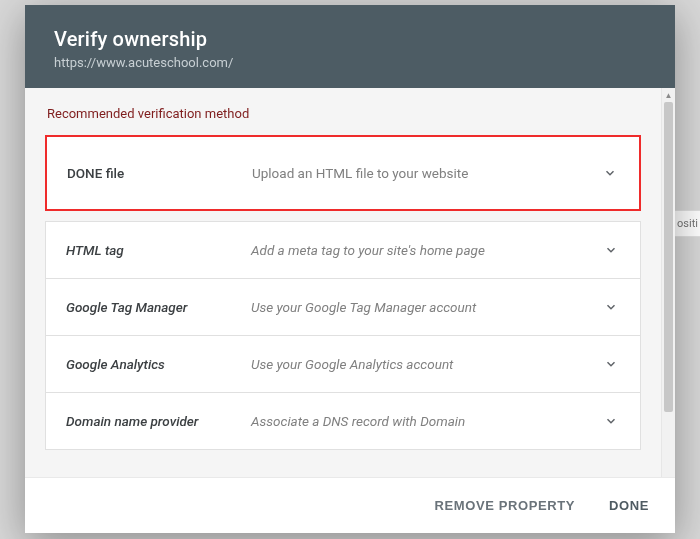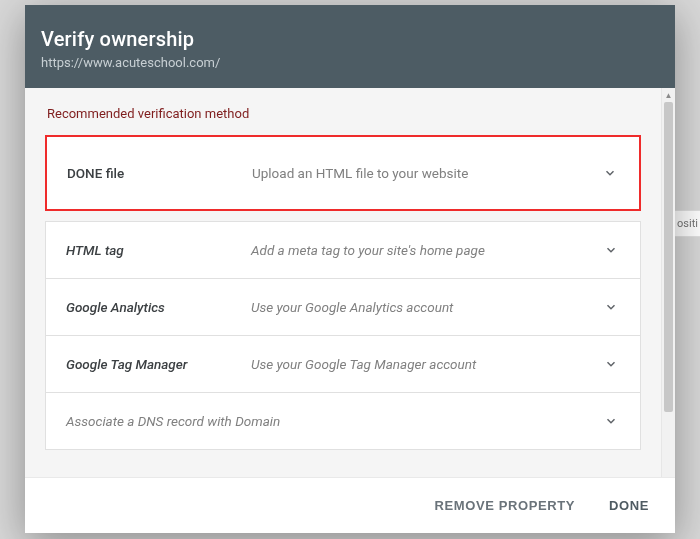--- a/index.html
+++ b/index.html
@@ -30,21 +30,21 @@
       width: 650px;
       height: 528px;
       background: #fff;
       box-shadow: 0 10px 40px rgba(0,0,0,0.35);
       display: flex;
       flex-direction: column;
     }
     .dialog-header {
       background: #4d5c64;
       color: #fff;
-      padding: 22px 28px 18px 16px;
+      padding: 22px 28px 18px 29px;
     }
     .dialog-title {
       font-size: 20px;
       font-weight: 500;
       letter-spacing: 0.2px;
     }
     .dialog-subtitle {
       font-size: 13px;
       color: #c7cfd3;
       margin-top: 4px;
@@ -182,40 +182,41 @@
           <div class="method-name">HTML tag</div>
           <div class="method-desc">Add a meta tag to your site's home page</div>
           <div class="chevron">
             <svg width="14" height="14" viewBox="0 0 24 24" fill="none" stroke="currentColor" stroke-width="2.5">
                 <polyline points="6 9 12 15 18 9"></polyline>
               </svg>
           </div>
         </div>
 
         <div class="method-card">
+          <div class="method-name">Google Tag Manager</div>
+          <div class="method-desc">Use your Google Tag Manager account</div>
+          <div class="chevron">
+            <svg width="14" height="14" viewBox="0 0 24 24" fill="none" stroke="currentColor" stroke-width="2.5">
+                <polyline points="6 9 12 15 18 9"></polyline>
+              </svg>
+          </div>
+        </div>
+
+        <div class="method-card">
           <div class="method-name">Google Analytics</div>
           <div class="method-desc">Use your Google Analytics account</div>
           <div class="chevron">
             <svg width="14" height="14" viewBox="0 0 24 24" fill="none" stroke="currentColor" stroke-width="2.5">
                 <polyline points="6 9 12 15 18 9"></polyline>
               </svg>
           </div>
         </div>
 
         <div class="method-card">
-          <div class="method-name">Google Tag Manager</div>
-          <div class="method-desc">Use your Google Tag Manager account</div>
-          <div class="chevron">
-            <svg width="14" height="14" viewBox="0 0 24 24" fill="none" stroke="currentColor" stroke-width="2.5">
-                <polyline points="6 9 12 15 18 9"></polyline>
-              </svg>
-          </div>
-        </div>
-
-        <div class="method-card">
+          <div class="method-name">Domain name provider</div>
           <div class="method-desc">Associate a DNS record with Domain</div>
           <div class="chevron">
             <svg width="14" height="14" viewBox="0 0 24 24" fill="none" stroke="currentColor" stroke-width="2.5">
                 <polyline points="6 9 12 15 18 9"></polyline>
               </svg>
           </div>
         </div>
 
       </div>
 

